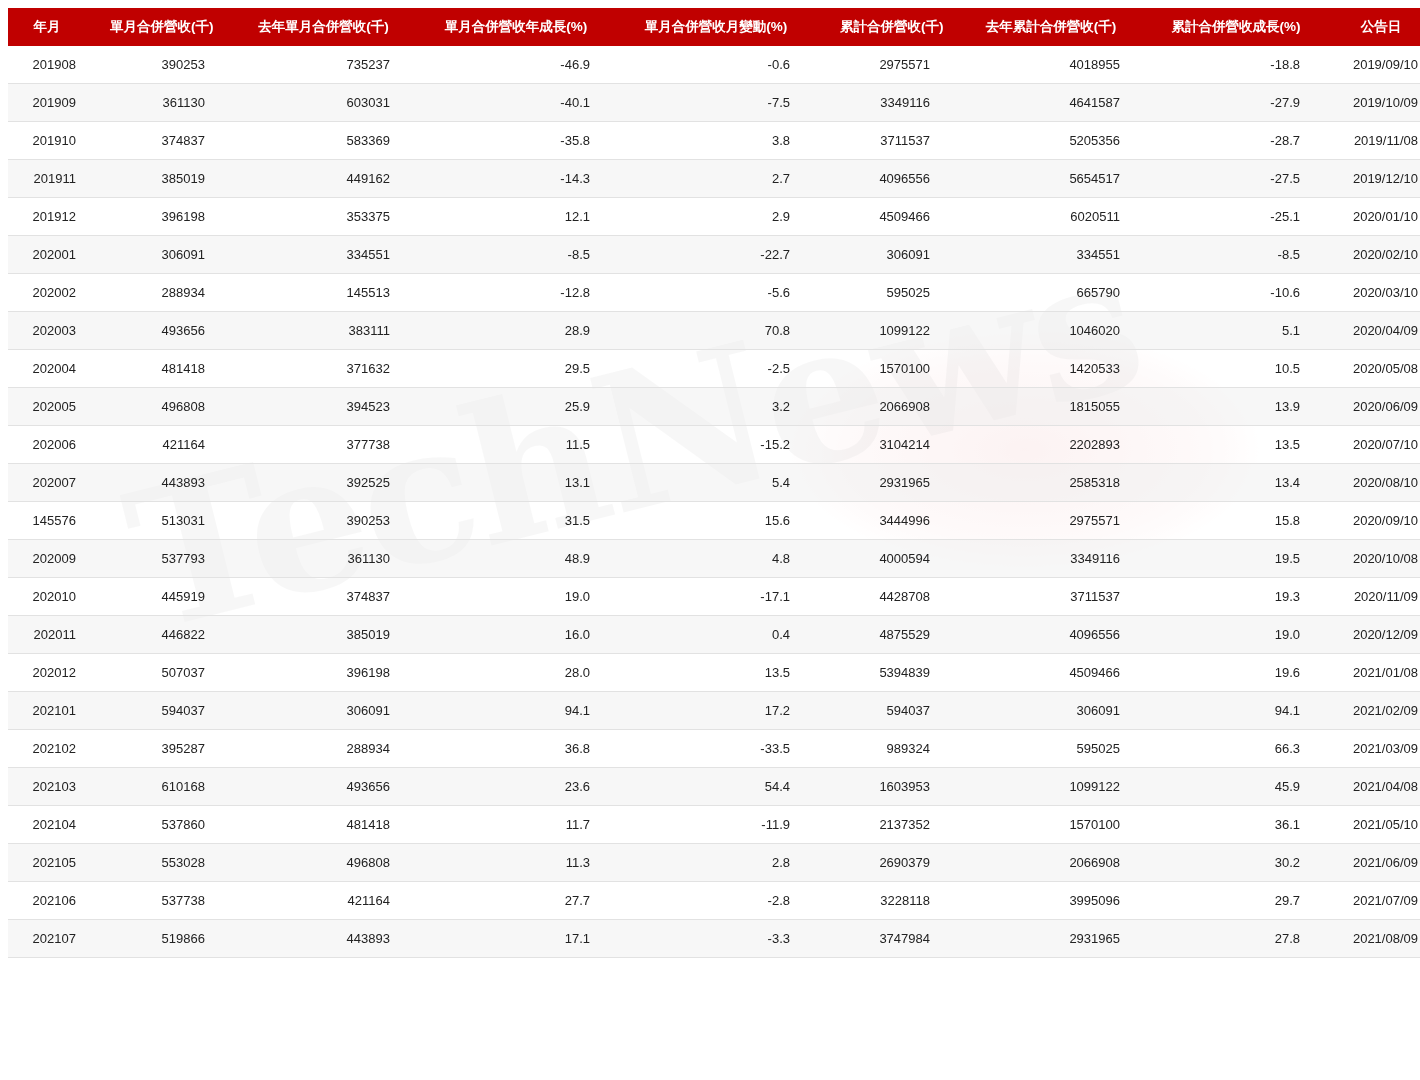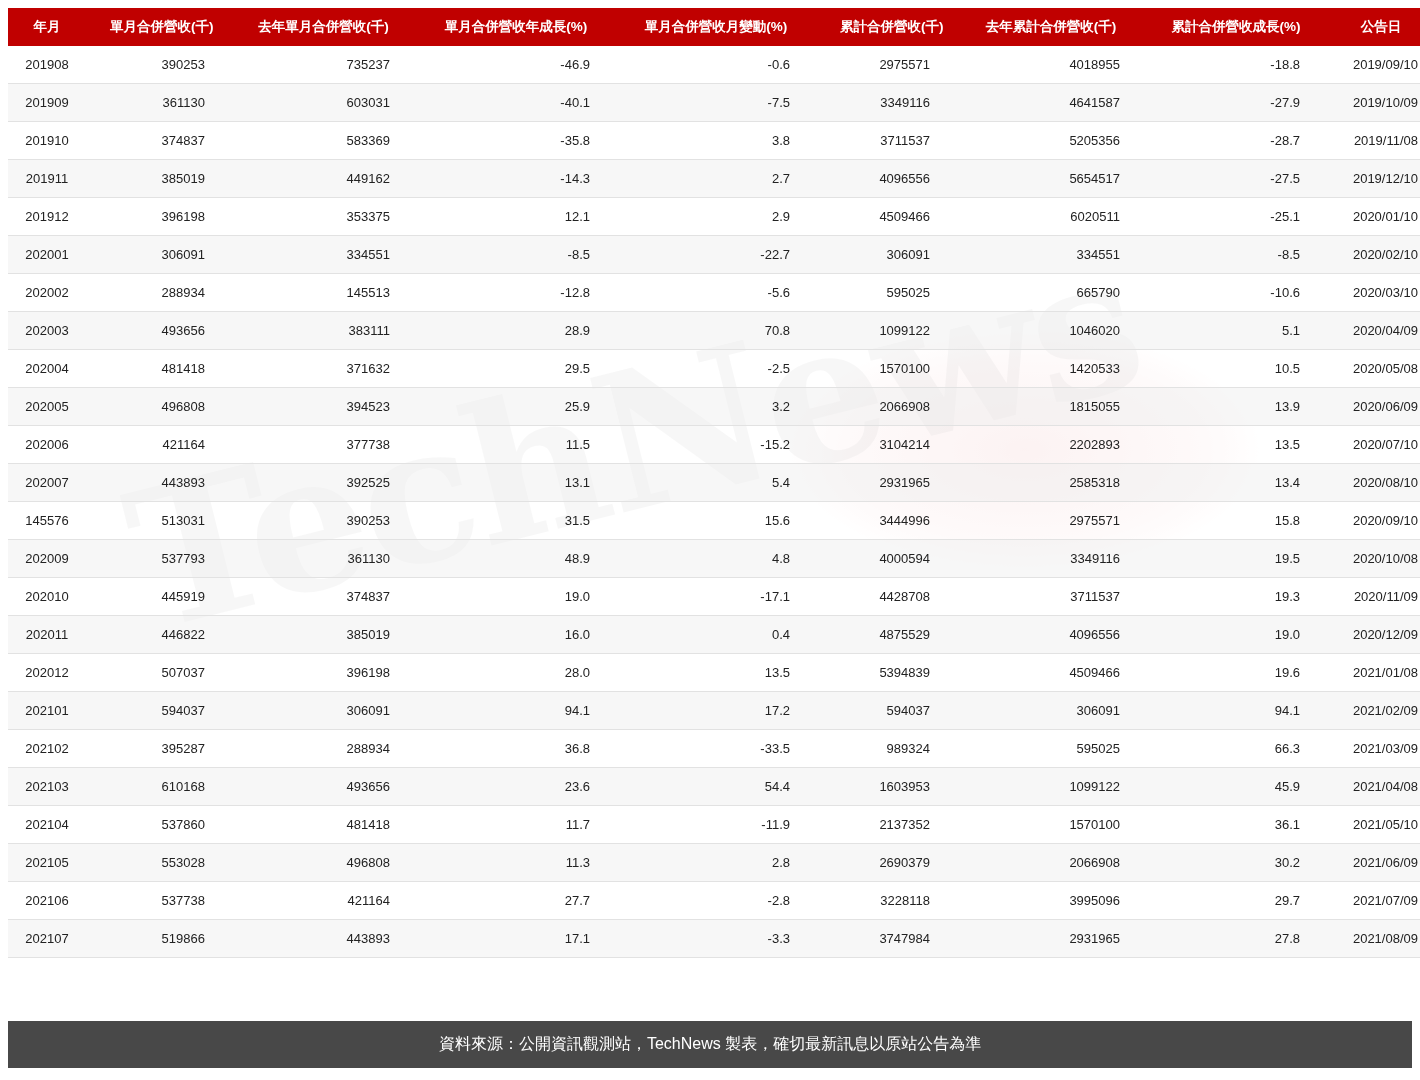--- a/index.html
+++ b/index.html
@@ -73,21 +73,21 @@
     padding: 11px 10px;
     border-bottom: 1px solid #e2e2e2;
     background: transparent;
   }
   tbody tr:nth-child(even) td {
     background: rgba(244,244,244,0.75);
   }
   tbody tr:nth-child(odd) td {
     background: rgba(255,255,255,0.55);
   }
-  td.c-ym { text-align: center; }
+  td.c-ym { text-align: right; }
   td.num { text-align: right; padding-right: 26px; }
   td.date { text-align: right; padding-right: 18px; }
   .footer {
     position: absolute;
     left: 8px;
     bottom: 12px;
     width: 1404px;
     background: #484848;
     color: #ffffff;
     text-align: center;
@@ -402,14 +402,13 @@
           <td class="num">17.1</td>
           <td class="num">-3.3</td>
           <td class="num">3747984</td>
           <td class="num">2931965</td>
           <td class="num">27.8</td>
           <td class="date">2021/08/09</td>
         </tr>
       </tbody>
   </table>
 
-  <div class="footer">資料來源：公開資訊觀測站，TechNews 製表，確切最新訊息以原站公告為準</div>
 </div>
 
 </body></html>

